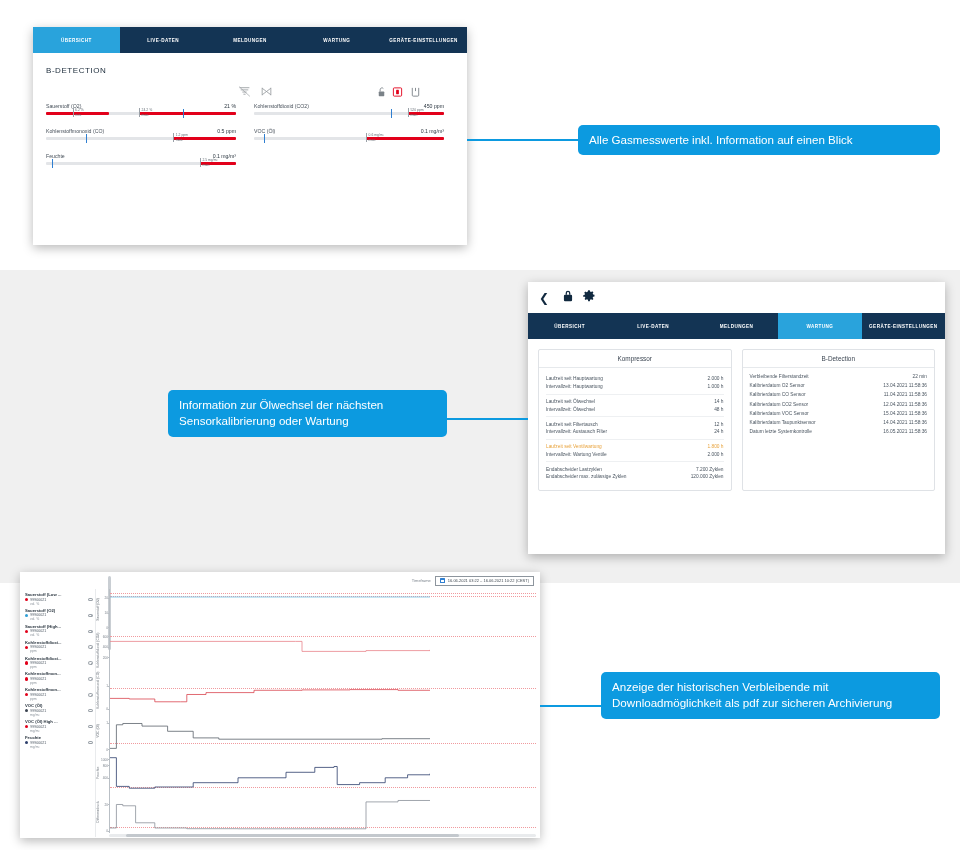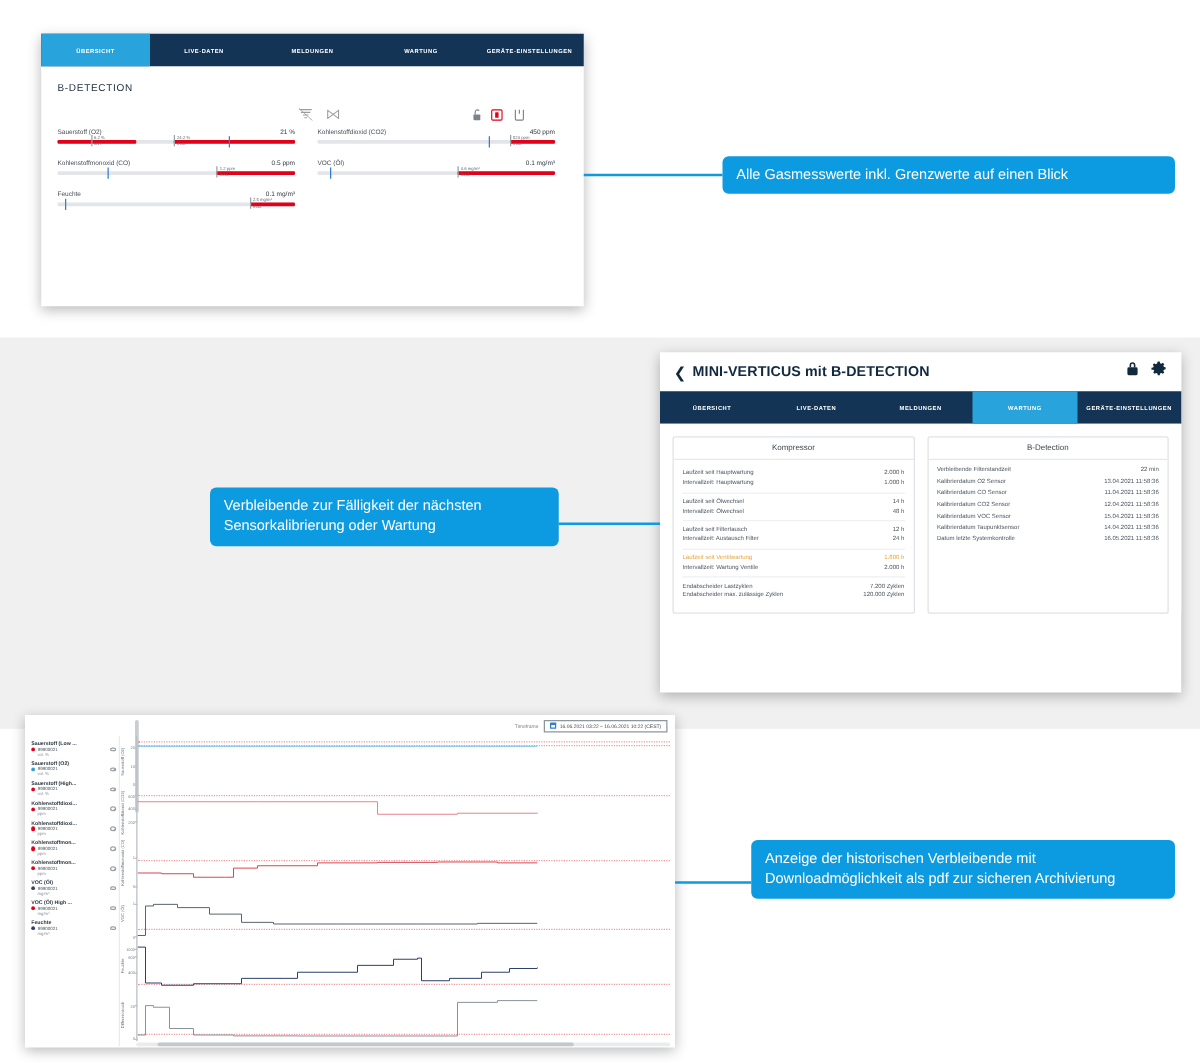--- a/index.html
+++ b/index.html
@@ -236,21 +236,20 @@
             <i>max.</i>
           </div>
         </div>
       </div>
   </div>
 </div>
 
 <div class="panel" id="panel-maint">
   <div class="mt-header">
     <span class="mt-back">❮</span>
-    <span class="mt-title">MINI-VERTICUS mit B-DETECTION</span>
     <span class="hicn">
       <svg width="14" height="14" viewBox="0 0 24 24" fill="#11293f">
         <rect x="5" y="10" width="14" height="11" rx="2"></rect>
         <path d="M8 10V7a4 4 0 0 1 8 0v3h-2.2V7a1.8 1.8 0 0 0-3.6 0v3z"></path>
       </svg>
     </span>
     <span class="hicn">
       <svg width="14" height="14" viewBox="0 0 24 24" fill="#11293f">
         <path d="M12 8a4 4 0 1 0 0 8 4 4 0 0 0 0-8zm0 2.4a1.6 1.6 0 1 1 0 3.2 1.6 1.6 0 0 1 0-3.2z"></path>
         <path d="M10.6 2h2.8l.4 2.3 1.9.8 1.9-1.3 2 2-1.3 1.9.8 1.9 2.3.4v2.8l-2.3.4-.8 1.9 1.3 1.9-2 2-1.9-1.3-1.9.8-.4 2.3h-2.8l-.4-2.3-1.9-.8-1.9 1.3-2-2 1.3-1.9-.8-1.9L2 13.4v-2.8l2.3-.4.8-1.9L3.8 6.4l2-2 1.9 1.3 1.9-.8z"></path>
@@ -520,17 +519,17 @@
           </svg>
         </div>
         <div class="scroll-x">
           <i></i>
         </div>
     </div>
   </div>
 </div>
 
 <div class="lead" id="lead-1"></div>
-<div class="callout" id="callout-1">Alle Gasmesswerte inkl. Grenzwerte auf einen Blick</div>
+<div class="callout" id="callout-1">Alle Gasmesswerte inkl. Information auf einen Blick</div>
 <div class="lead" id="lead-2"></div>
-<div class="callout" id="callout-2">Verbleibende zur Fälligkeit der nächsten Sensorkalibrierung oder Wartung</div>
+<div class="callout" id="callout-2">Information zur Ölwechsel der nächsten Sensorkalibrierung oder Wartung</div>
 <div class="lead" id="lead-3"></div>
 <div class="callout" id="callout-3">Anzeige der historischen Verbleibende mit Downloadmöglichkeit als pdf zur sicheren Archivierung</div>
 
 </body></html>

